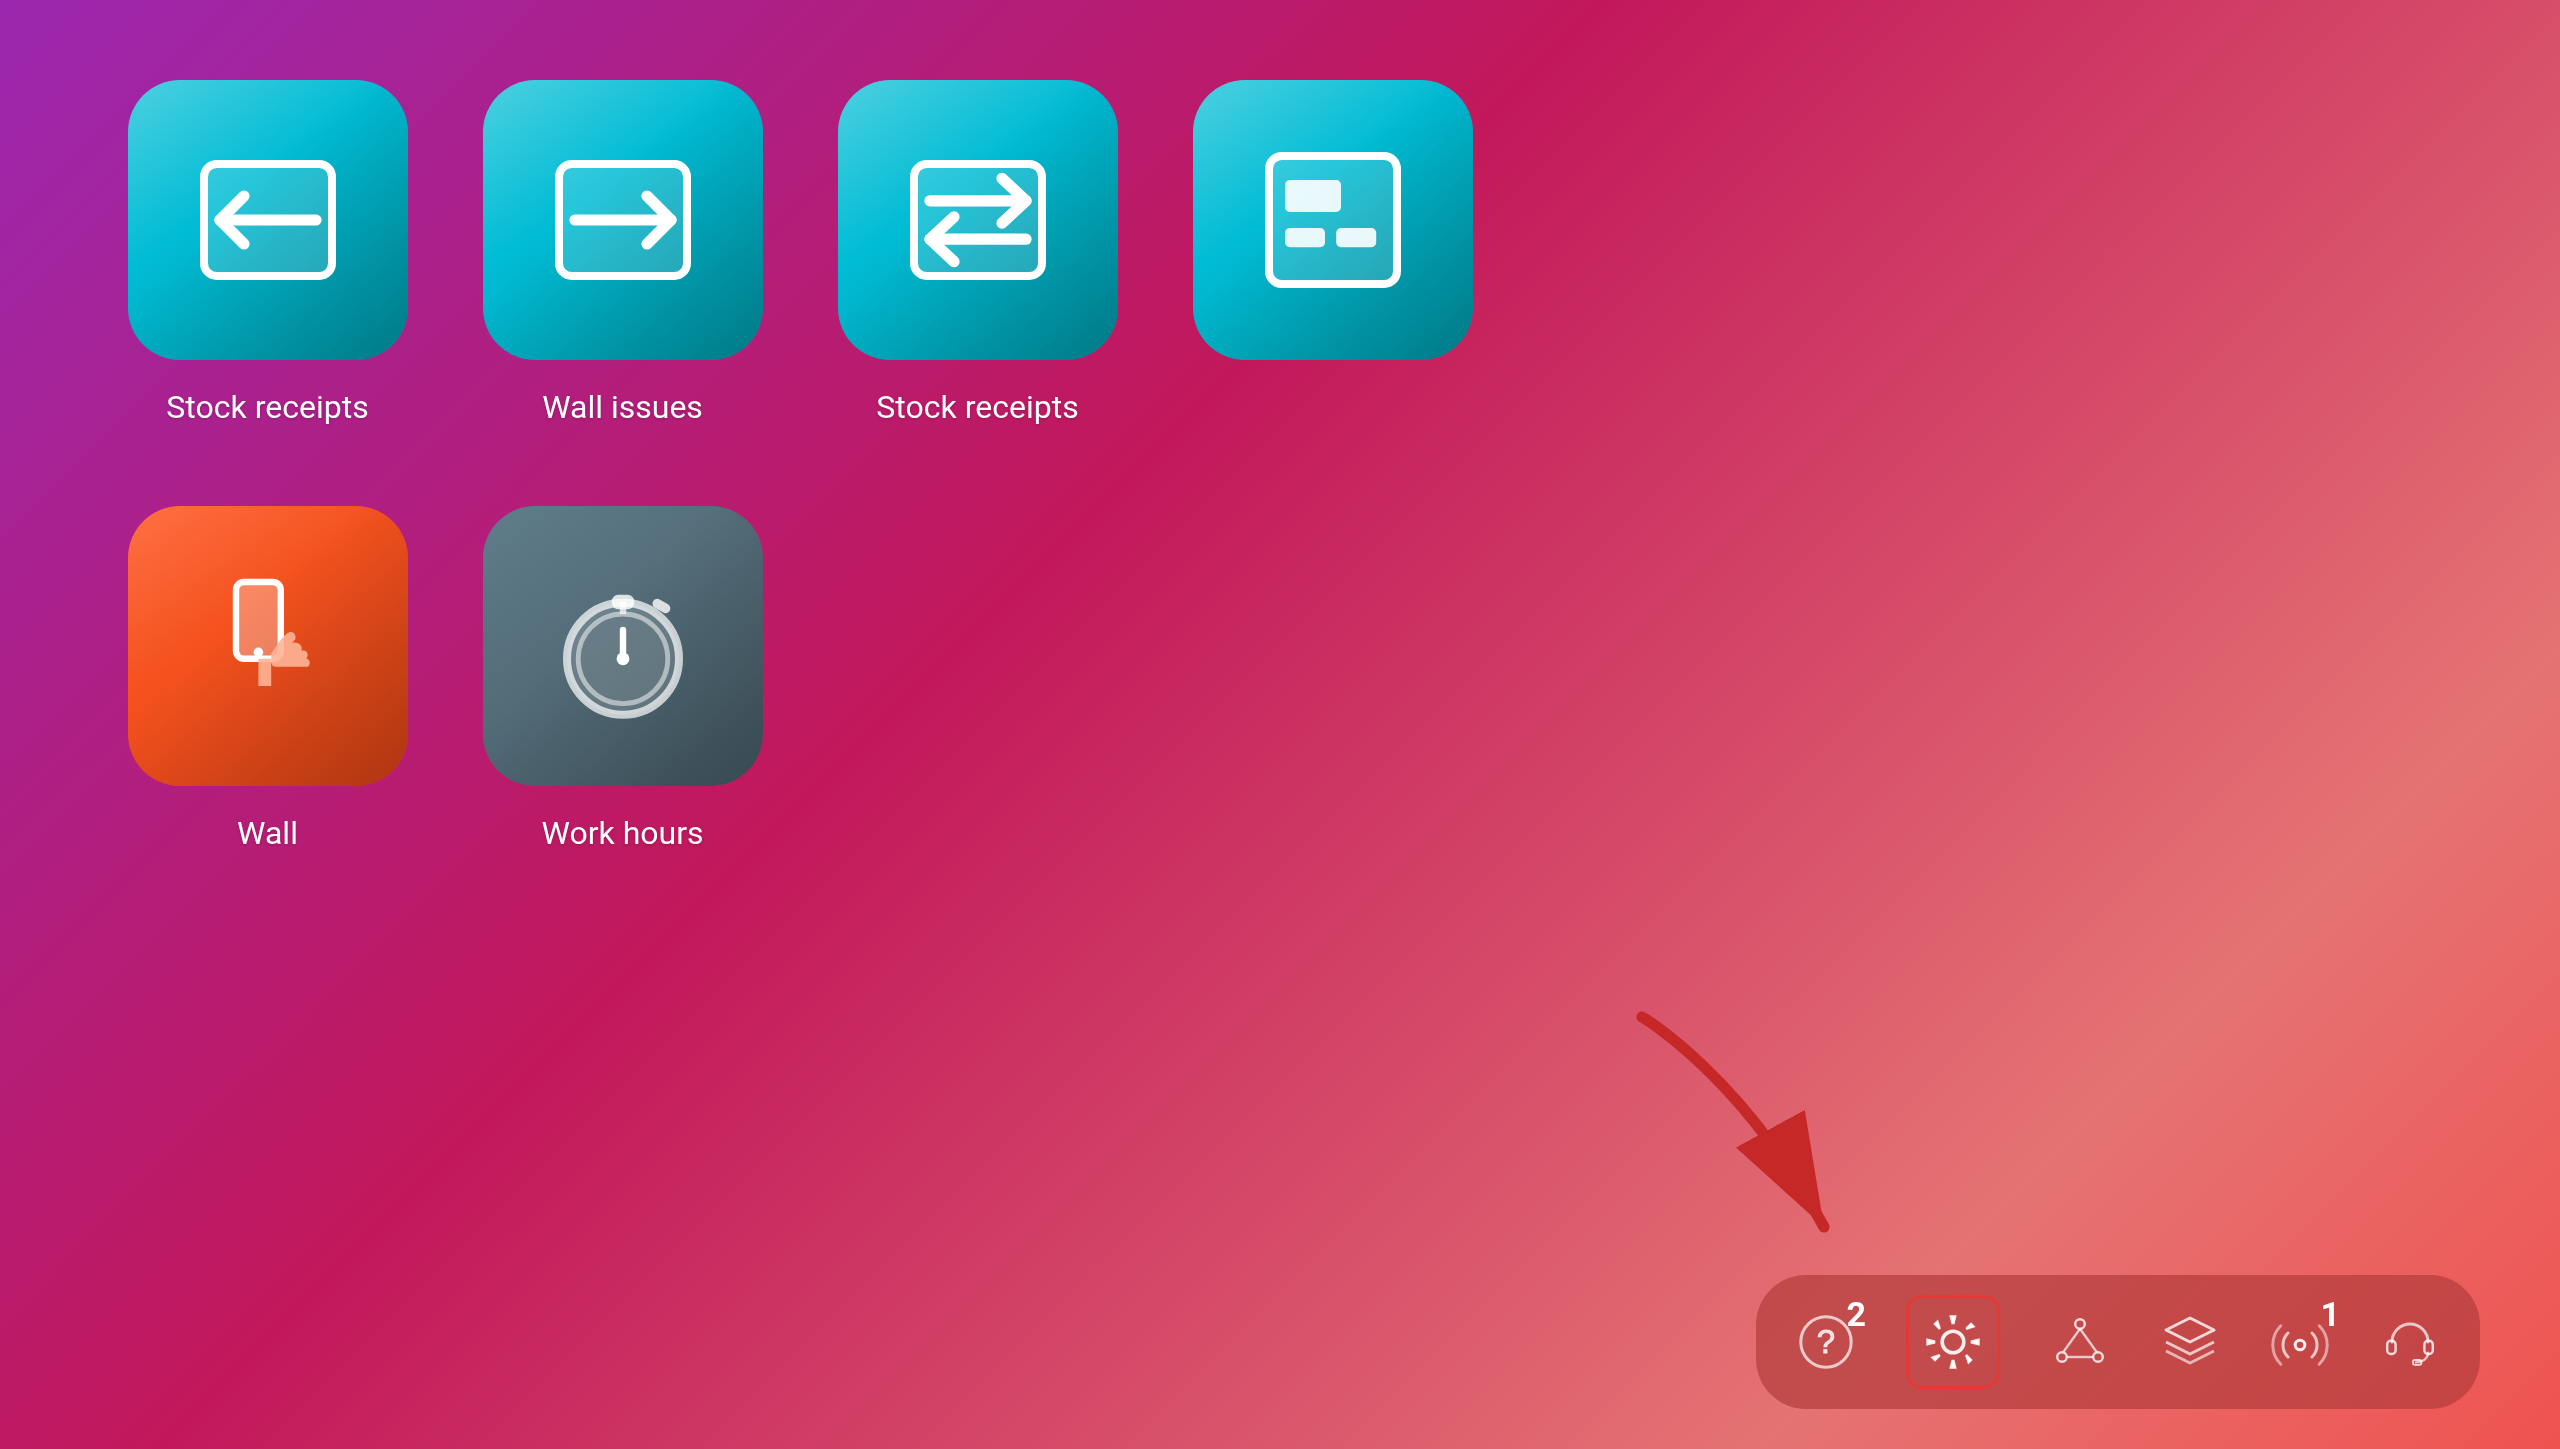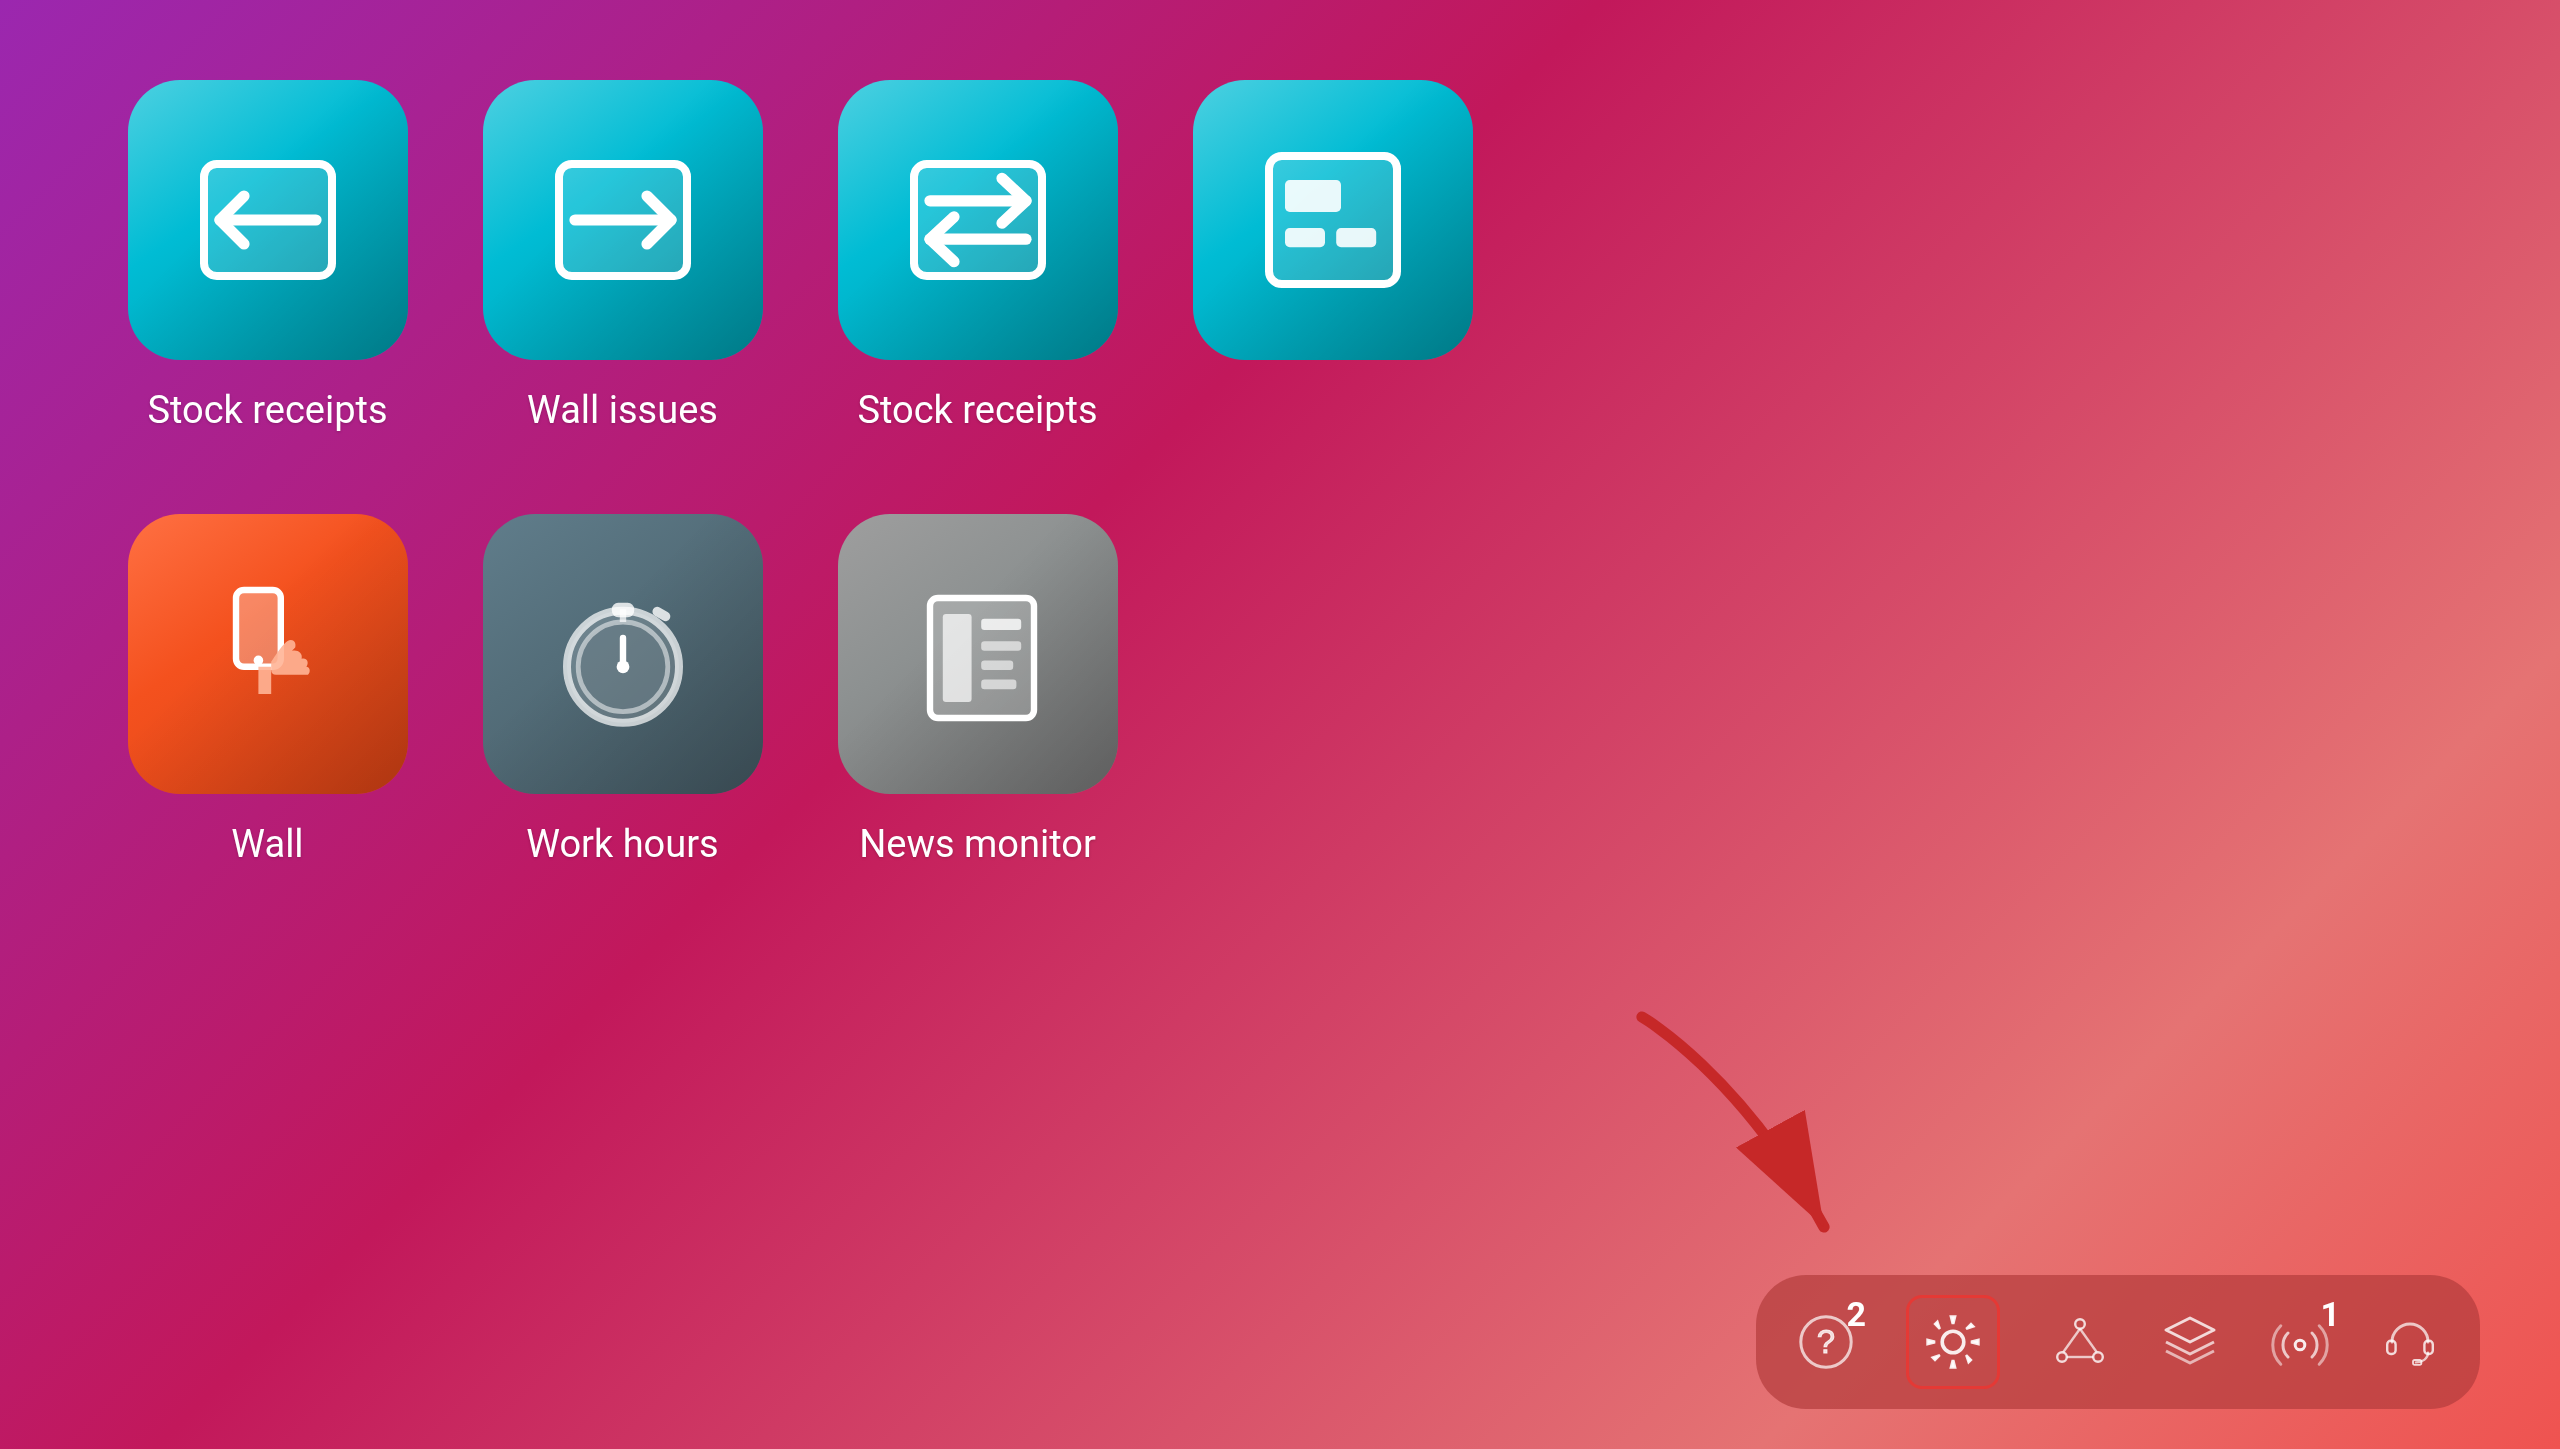--- a/index.html
+++ b/index.html
@@ -74,21 +74,21 @@
 
     .app-icon svg {
       width: 160px;
       height: 160px;
       position: relative;
       z-index: 1;
     }
 
     .app-label {
       color: white;
-      font-size: 38px;
+      font-size: 32px;
       font-weight: 400;
       text-align: center;
       line-height: 1.2;
       text-shadow: 0 1px 3px rgba(0,0,0,0.2);
     }
 
     
     .bottom-dock {
       position: absolute;
       bottom: 40px;
@@ -221,36 +221,20 @@
 
         <rect x="68" y="22" width="12" height="6" rx="3" fill="rgba(255,255,255,0.8)" transform="rotate(30, 74, 25)"></rect>
 
         <line x1="50" y1="58" x2="50" y2="40" stroke="white" stroke-width="4" stroke-linecap="round"></line>
         <circle cx="50" cy="58" r="4" fill="white"></circle>
       </svg>
     </div>
     <span class="app-label">Work hours</span>
   </div>
 
-  <div class="app-item">
-    <div class="app-icon medium-gray">
-      <svg viewBox="0 0 100 100" xmlns="http://www.w3.org/2000/svg">
-
-        <rect x="20" y="15" width="65" height="75" rx="5" fill="rgba(255,255,255,0.2)" stroke="white" stroke-width="4"></rect>
-
-        <rect x="28" y="25" width="18" height="55" rx="2" fill="rgba(255,255,255,0.7)"></rect>
-
-        <rect x="52" y="28" width="25" height="7" rx="2" fill="rgba(255,255,255,0.8)"></rect>
-        <rect x="52" y="42" width="25" height="6" rx="2" fill="rgba(255,255,255,0.6)"></rect>
-        <rect x="52" y="54" width="20" height="6" rx="2" fill="rgba(255,255,255,0.6)"></rect>
-        <rect x="52" y="66" width="22" height="6" rx="2" fill="rgba(255,255,255,0.6)"></rect>
-      </svg>
-    </div>
-    <span class="app-label">News monitor</span>
-  </div>
 
 
 </div>
 
 <div class="arrow-container" style="position:absolute; bottom:180px; right:680px; width:280px; height:280px;">
   <svg viewBox="0 0 200 200" xmlns="http://www.w3.org/2000/svg">
     <defs>
       <marker id="arrowhead" markerWidth="10" markerHeight="7" refX="10" refY="3.5" orient="auto">
         <polygon points="0 0, 10 3.5, 0 7" fill="#c62828"></polygon>
       </marker>

